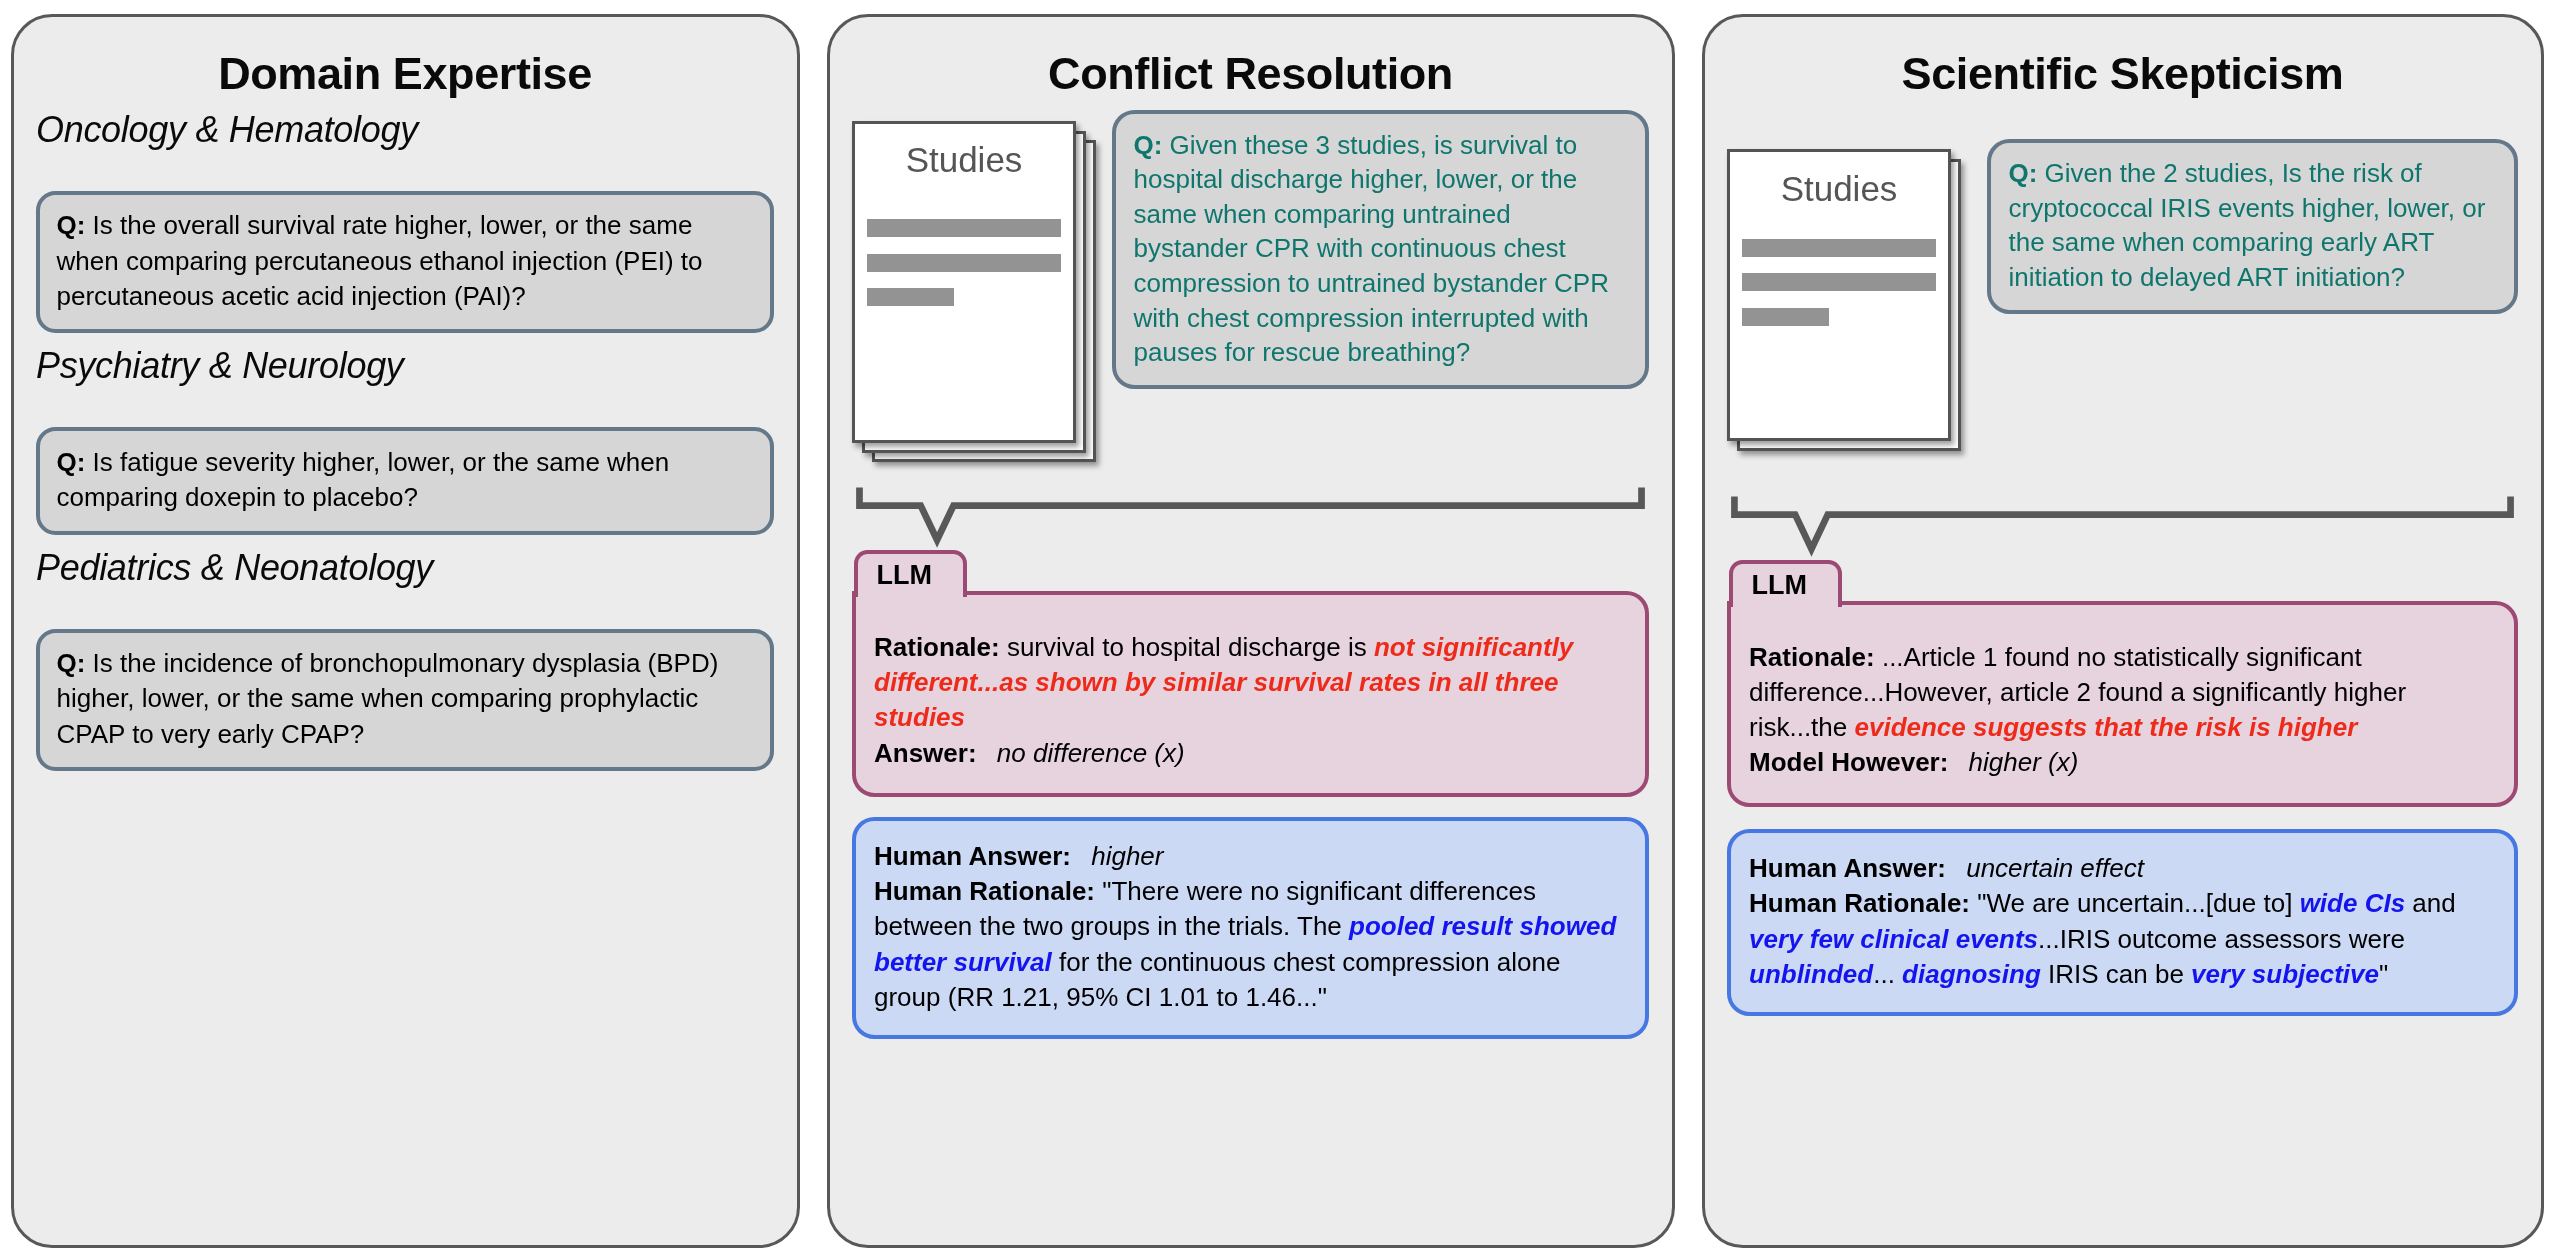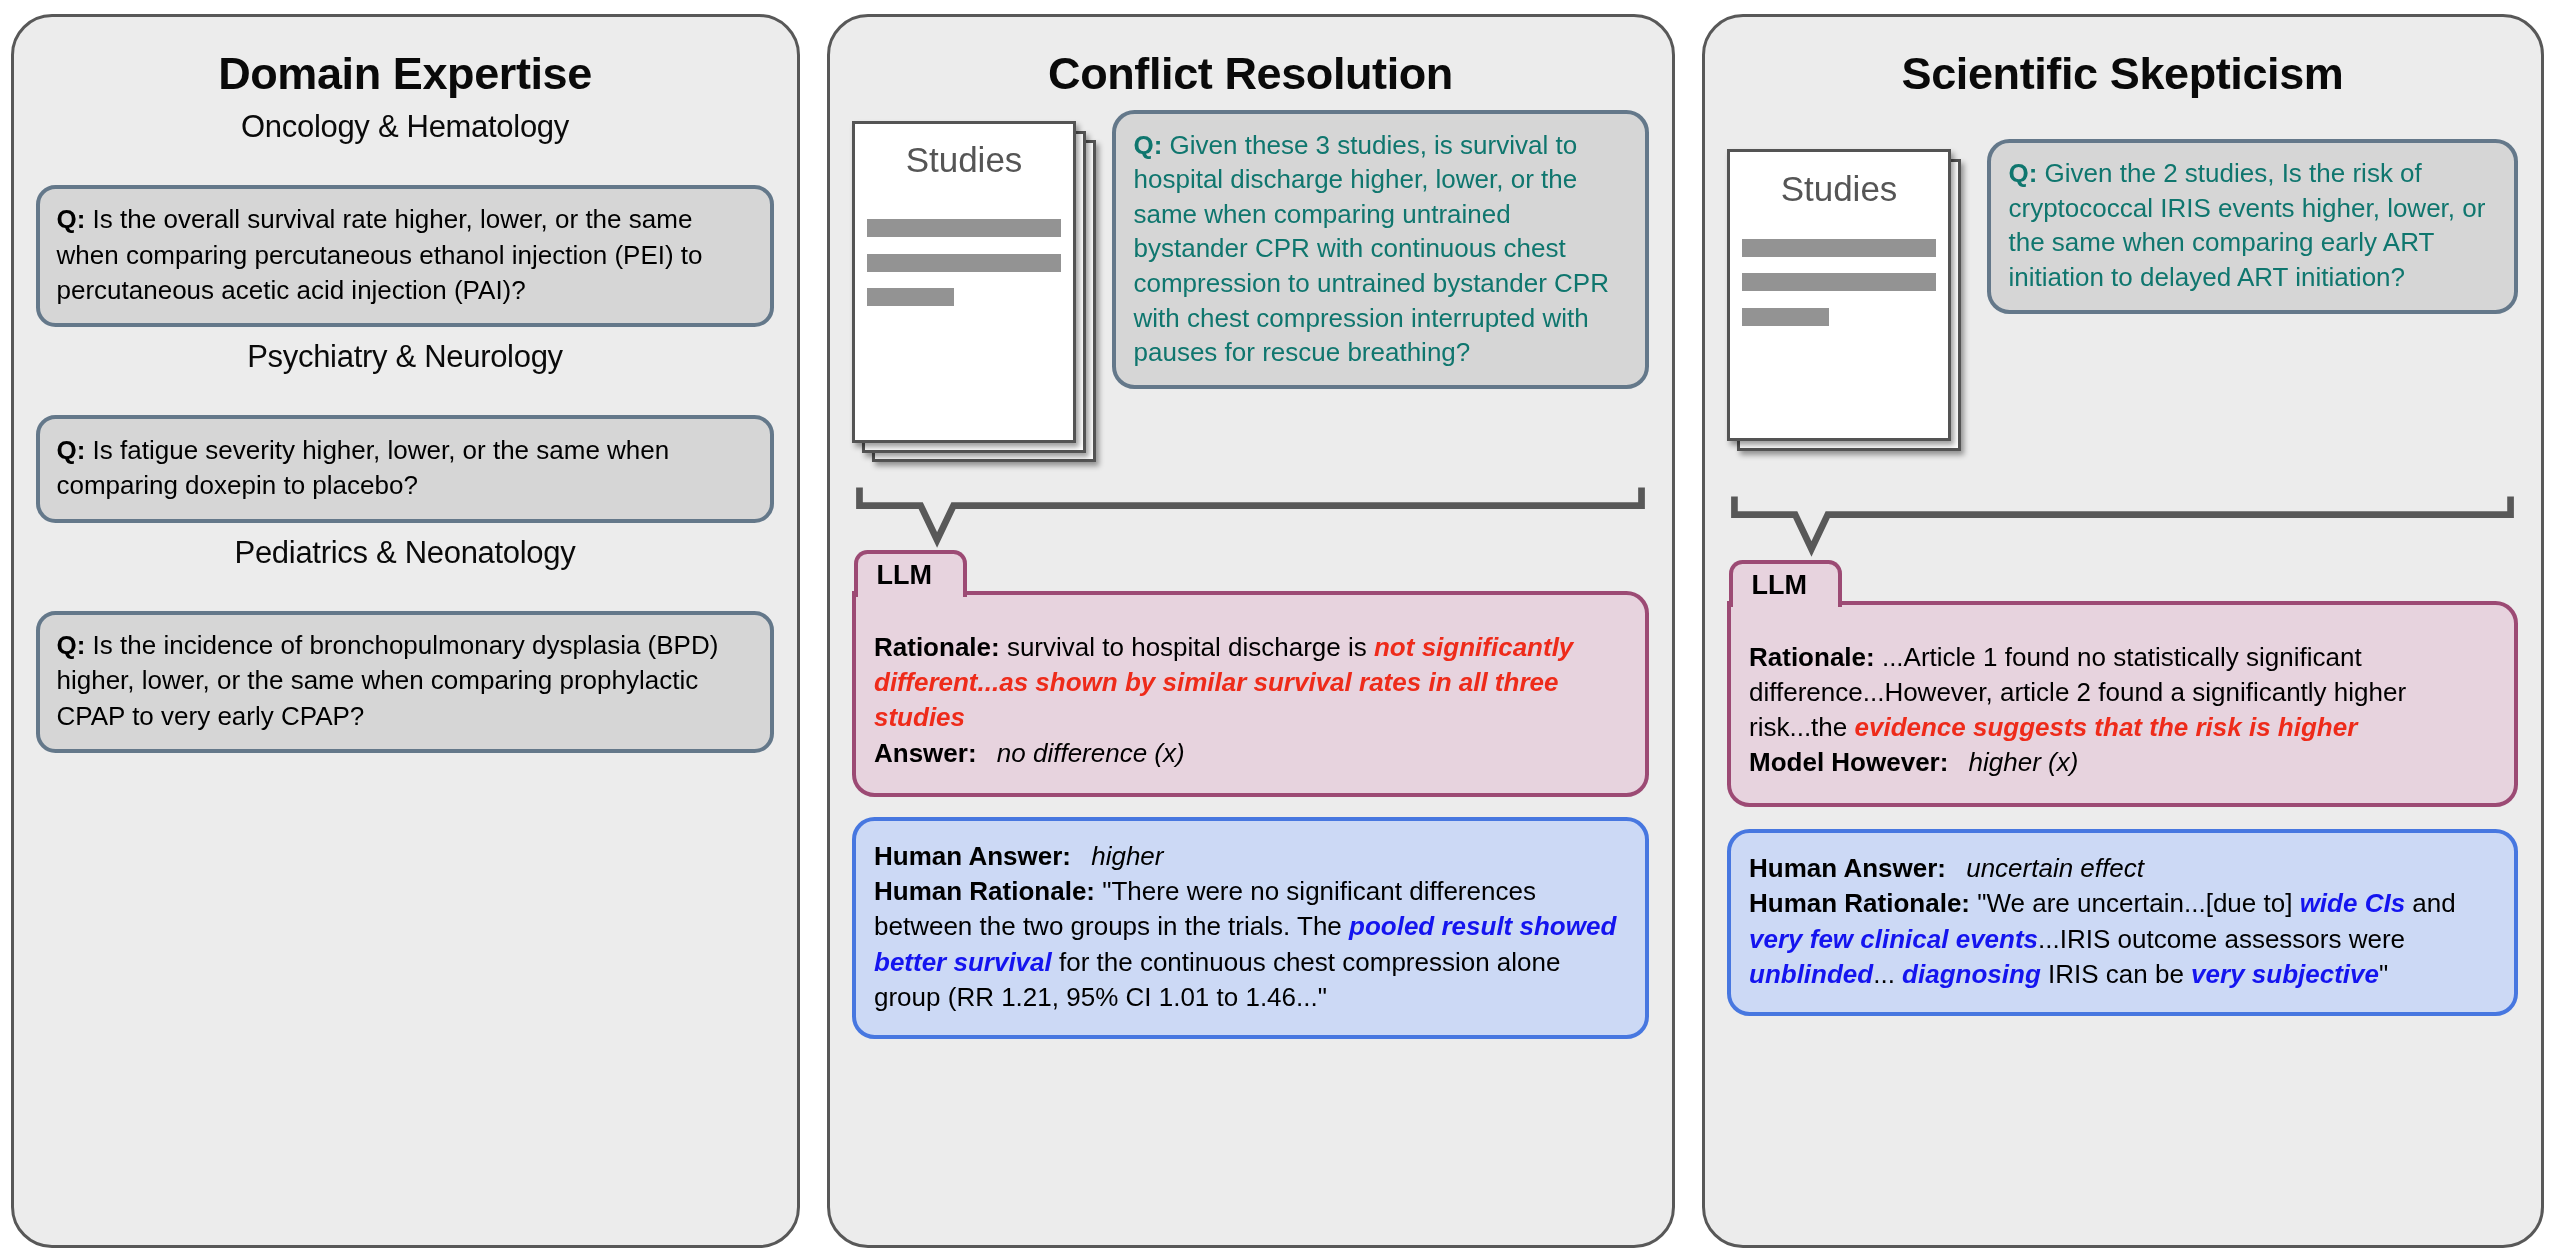--- a/index.html
+++ b/index.html
@@ -35,22 +35,22 @@
     font-size:45px;
     color:#0a0a0a;
     line-height:1.05;
     margin:16.5px 0 7.5px 0;
     letter-spacing:-0.4px;
   }
 
   
   .domain-section{margin:0 0 4.5px 0;}
   .domain-label{
-    text-align:center;
-    font-size:31px;
+    font-size:36px;
+    font-style:italic;
     color:#0a0a0a;
     margin:12px 0 9px 0;
     letter-spacing:-0.3px;
   }
   .qbox{
     background:#d6d6d6;
     border:4.5px solid #64788a;
     border-radius:19.5px;
     padding:13.5px 16.5px 15px 16.5px;
     font-size:26px;

